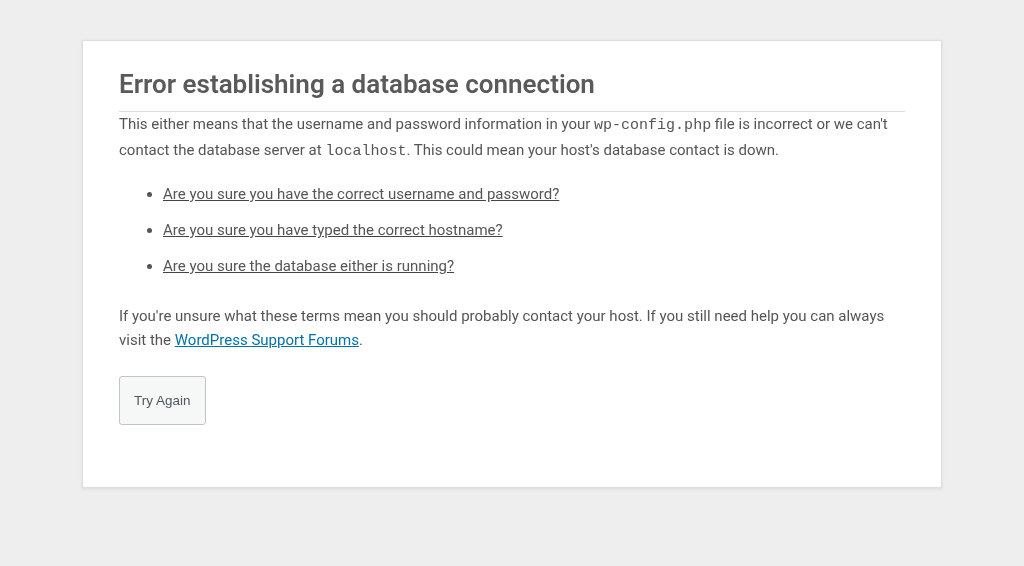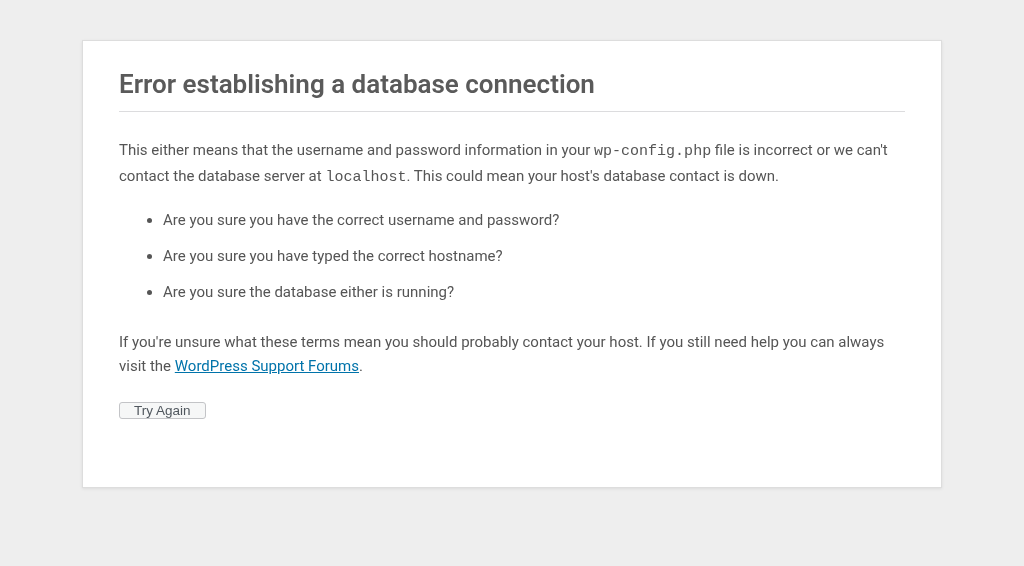--- a/index.html
+++ b/index.html
@@ -21,53 +21,53 @@
       box-shadow: 0 1px 3px rgba(0,0,0,0.08);
       padding: 28px 36px 34px 36px;
       min-height: 448px;
     }
     h1 {
       font-size: 26px;
       font-weight: 600;
       color: #5a5a5a;
       border-bottom: 1px solid #dcdcde;
       padding-bottom: 12px;
-      margin-bottom: 26px;
     }
     p {
       font-size: 15px;
       line-height: 1.6;
       color: #555;
       margin-bottom: 18px;
     }
     code {
       font-family: Liberation Mono, monospace;
       font-size: 15px;
       color: #555;
     }
     ul {
       margin: 14px 0 26px 44px;
+      text-decoration: underline;
     }
     ul li {
       font-size: 15px;
       line-height: 1.6;
       color: #555;
       margin-bottom: 12px;
     }
     a {
       color: #0073aa;
     }
     .button {
       display: inline-block;
       background: #f6f7f7;
       border: 1px solid #c3c4c7;
       border-radius: 3px;
       color: #50575e;
       font-size: 13.5px;
-      padding: 0 14px;
+      padding: 16px 14px;
       cursor: pointer;
       margin-top: 6px;
     }
   </style>
 </head>
 <body>
 
 <div class="error-box">
   <h1>Error establishing a database connection</h1>
 

